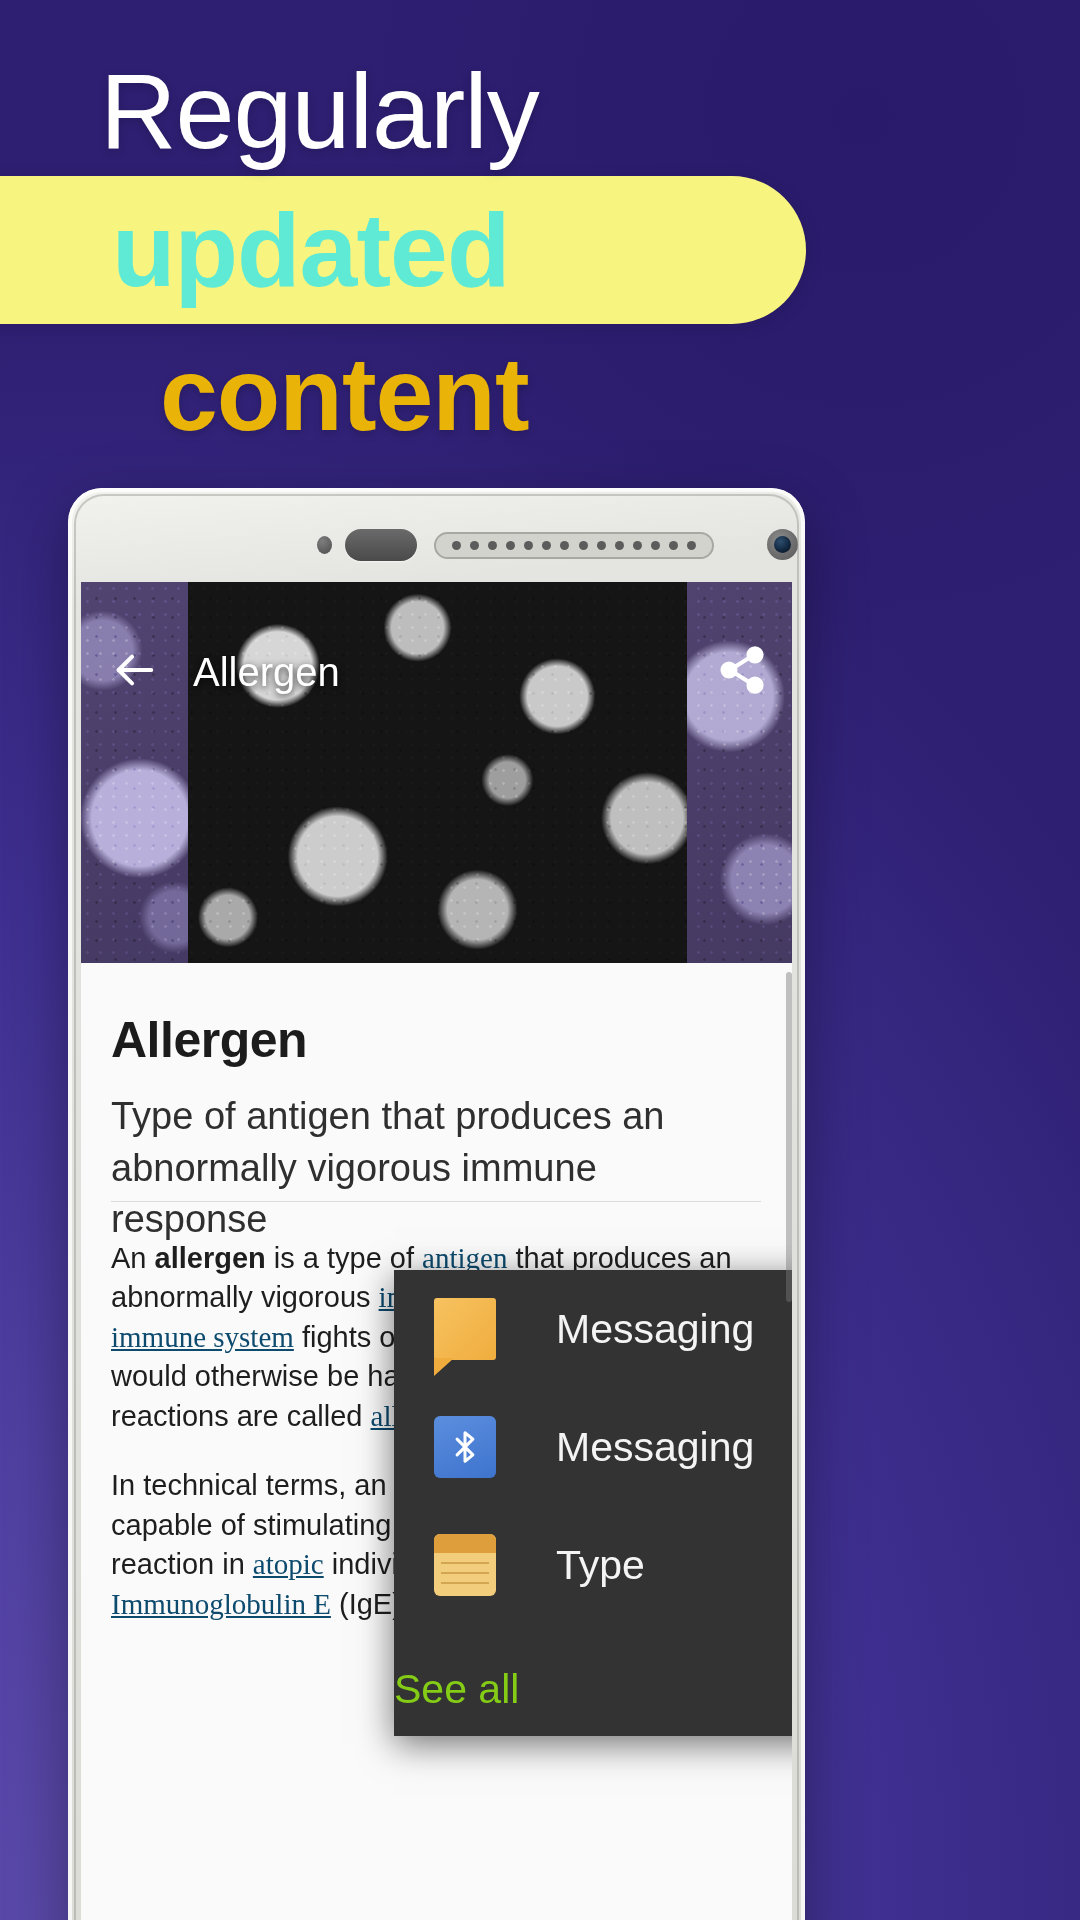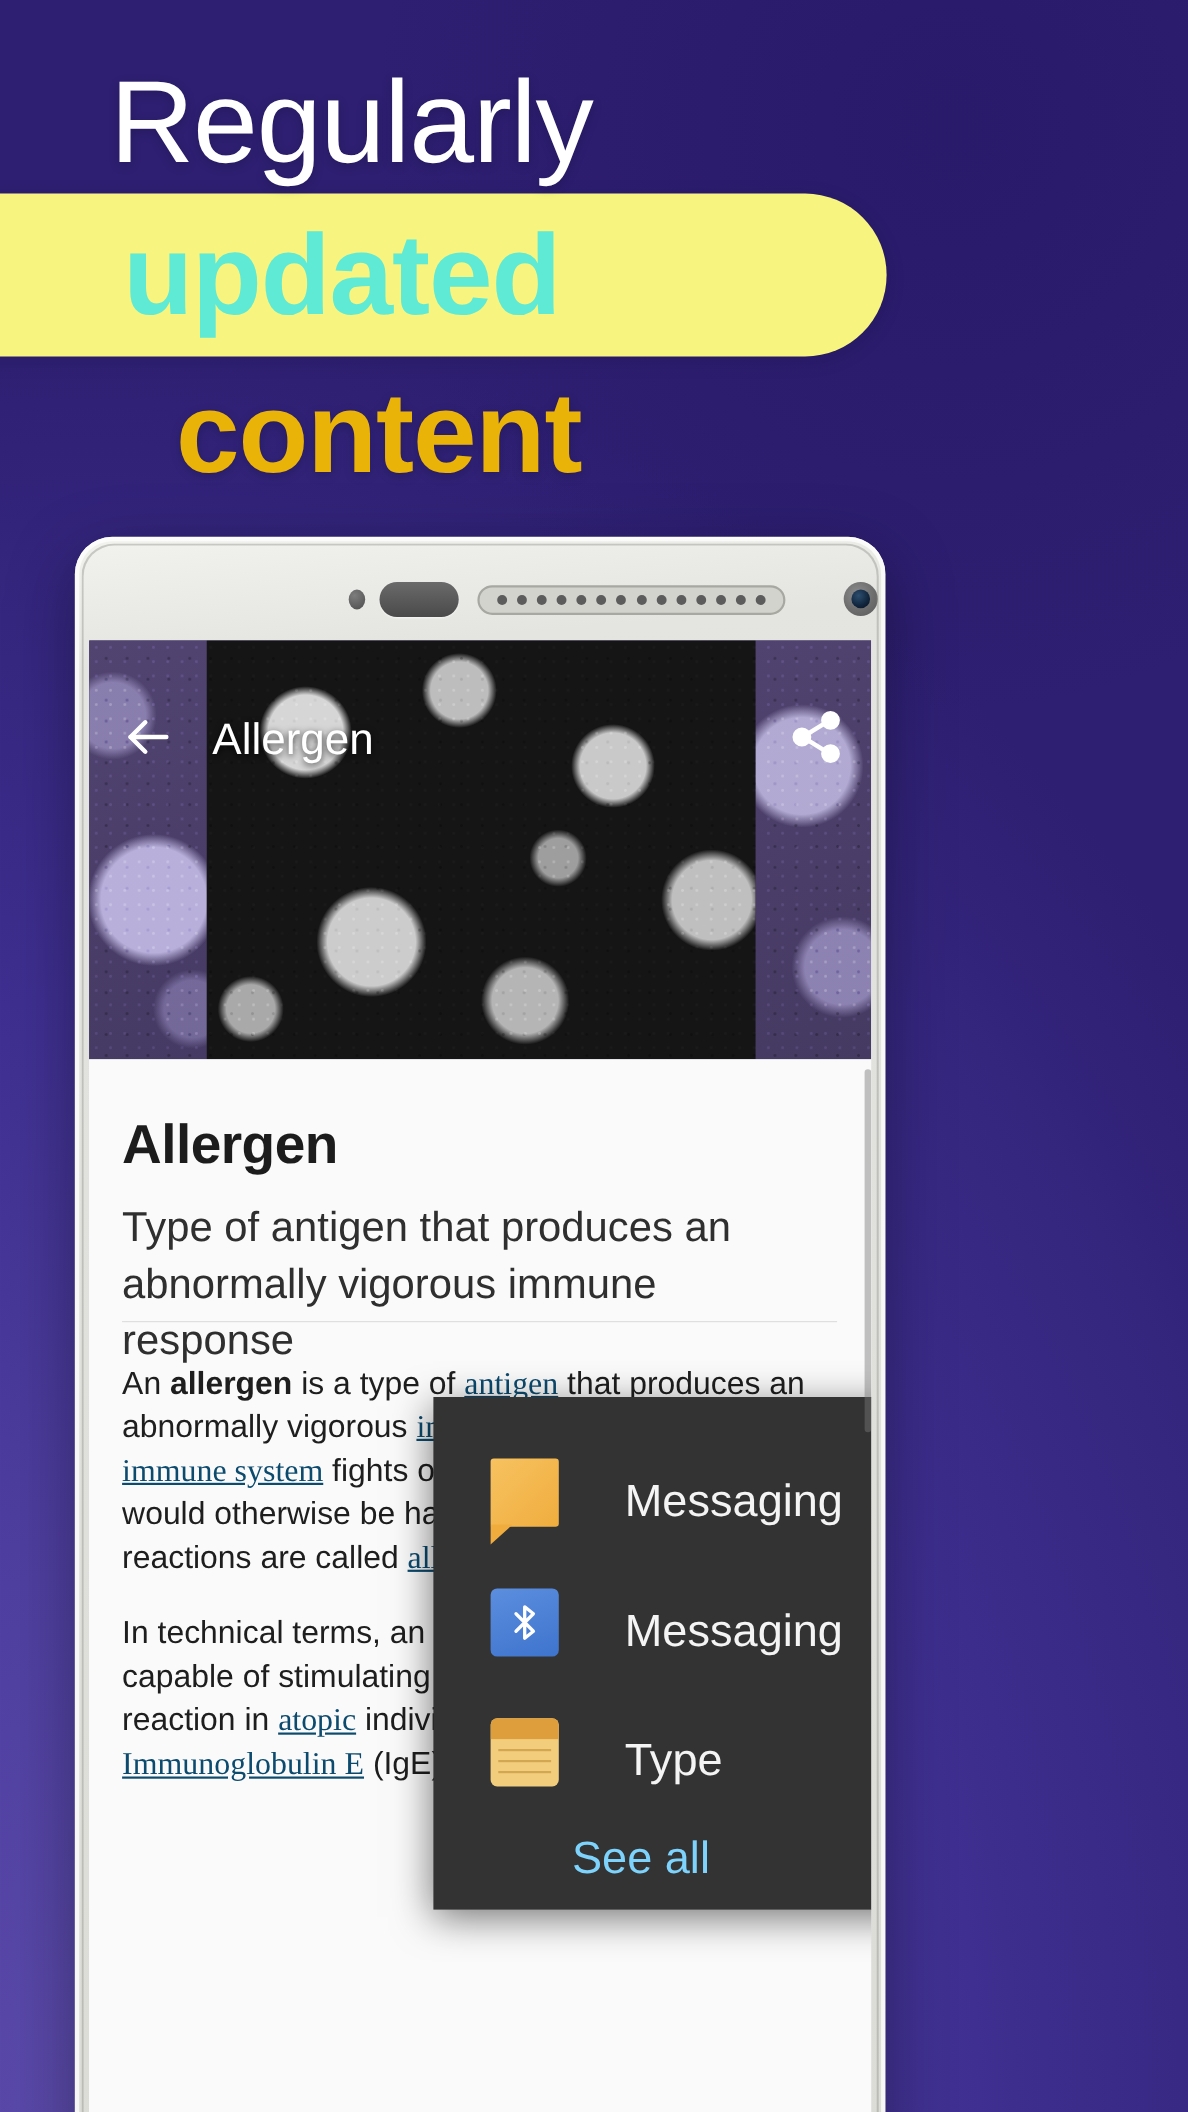--- a/index.html
+++ b/index.html
@@ -215,35 +215,35 @@
 
   
   .sheet {
     position:absolute; left:313px; top:688px;
     width:492px; height:466px;
     background:#333333;
     box-shadow:0 8px 34px rgba(0,0,0,.55);
     z-index:20;
   }
   .sheet-item {
-    position:absolute; left:12px; width:492px; height:118px;
-    display:flex; align-items:flex-end;
+    position:absolute; left:0; width:492px; height:118px;
+    display:flex; align-items:center;
   }
   .sheet-item .ic {
     width:62px; height:62px; margin-left:40px;
     flex:0 0 auto; position:relative;
   }
   .sheet-item .lbl {
     margin-left:60px; font-size:41px; color:#f4f4f4; font-weight:400;
   }
   .sheet-seeall {
     position:absolute; left:0; top:372px; width:492px; height:94px;
     display:flex; align-items:center;
   }
-  .sheet-seeall .lbl { margin-left:126px; font-size:41px; color:#7dd3fc; }
+  .sheet-seeall .lbl { font-size:41px; color:#84cc16; }
 
   
   .ic-msg {
     background:linear-gradient(135deg,#f7c260 0%,#f0ad3e 100%);
     border-radius:3px;
   }
   .ic-msg:after {
     content:""; position:absolute; left:0; bottom:-16px;
     border-left:0 solid transparent;
     border-top:18px solid #f0ad3e;

